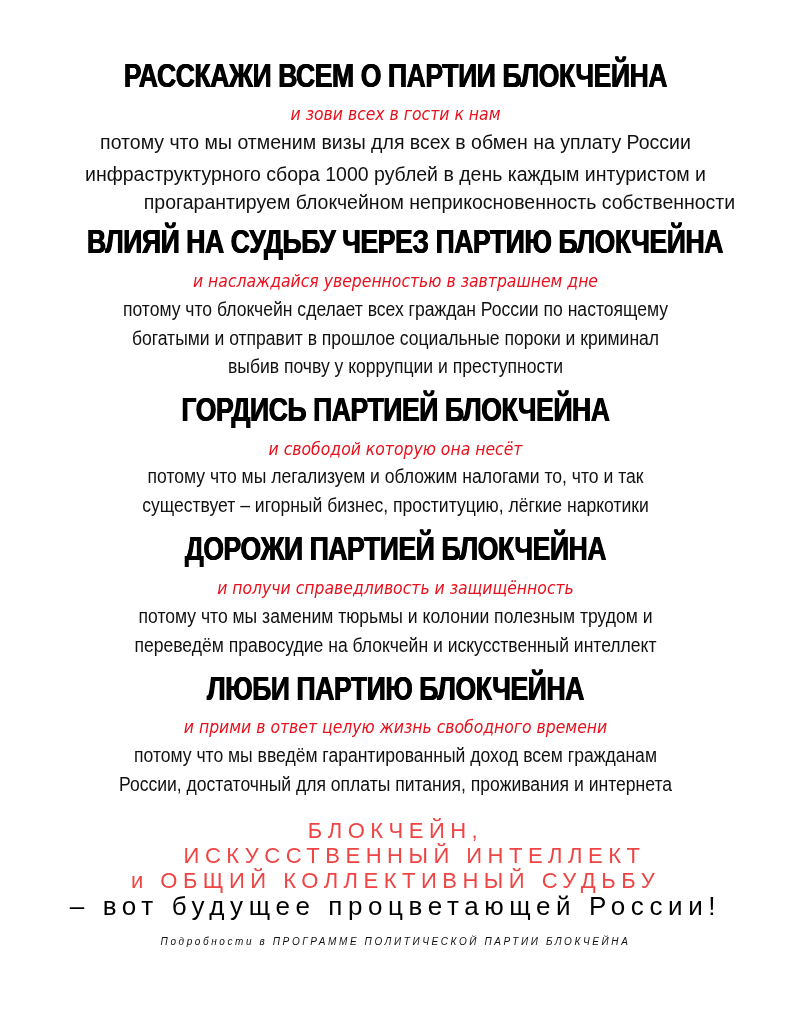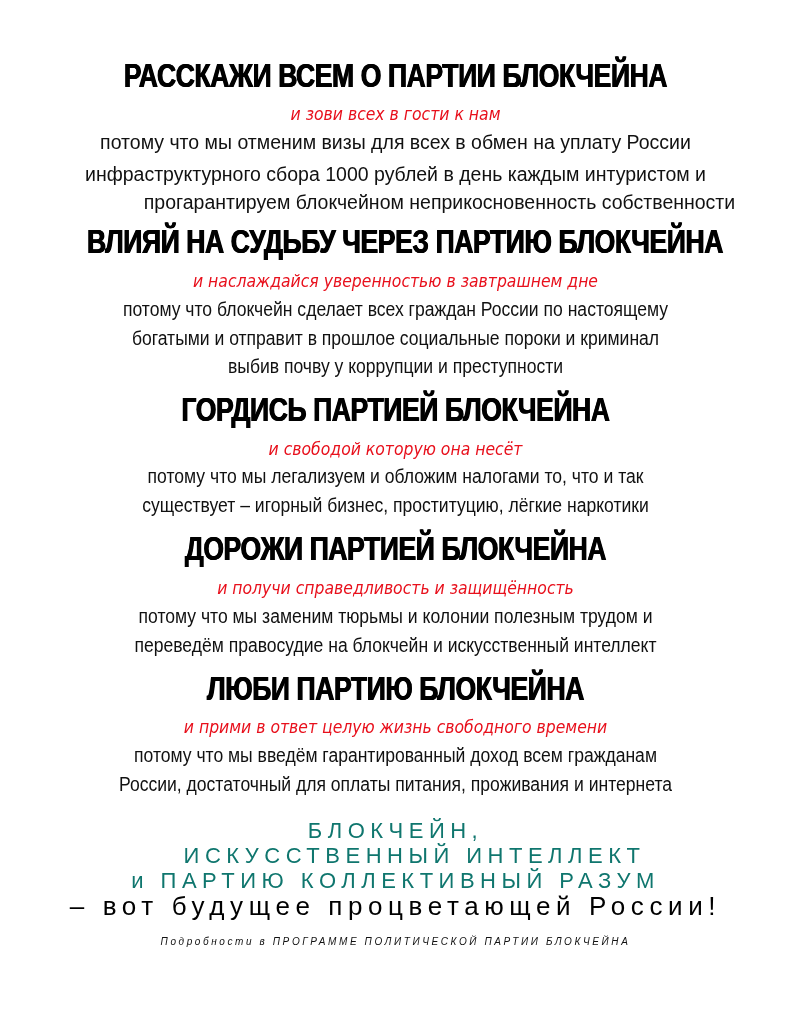--- a/index.html
+++ b/index.html
@@ -59,21 +59,21 @@
     }
     .body-line.narrow {
       transform: scaleX(0.9);
       transform-origin: center;
     }
     .slogan {
       font-family: "Liberation Sans", sans-serif;
       font-size: 22px;
       line-height: 25px;
       letter-spacing: 5.5px;
-      color: #0f766e;
+      color: #ef4444;
       white-space: nowrap;
     }
     .slogan-end {
       font-family: "Liberation Sans", sans-serif;
       font-size: 26px;
       line-height: 26px;
       letter-spacing: 5.6px;
       color: #000;
       white-space: nowrap;
     }
@@ -114,18 +114,18 @@
   <div class="block body-line narrow" style="top:602px;">потому что мы заменим тюрьмы и колонии полезным трудом и</div>
   <div class="block body-line narrow" style="top:631px;">переведём правосудие на блокчейн и искусственный интеллект</div>
 
   <div class="block headline" style="top:669px;">ЛЮБИ ПАРТИЮ БЛОКЧЕЙНА</div>
   <div class="block tagline" style="top:714px;">и прими в ответ целую жизнь свободного времени</div>
   <div class="block body-line narrow" style="top:741px;">потому что мы введём гарантированный доход всем гражданам</div>
   <div class="block body-line narrow" style="top:770px;">России, достаточный для оплаты питания, проживания и интернета</div>
 
   <div class="block slogan" style="top:818px;">БЛОКЧЕЙН,</div>
   <div class="block slogan" style="top:843px;margin-left:19px;">ИСКУССТВЕННЫЙ ИНТЕЛЛЕКТ</div>
-  <div class="block slogan" style="top:868px;">и ПАРТИЮ КОЛЛЕКТИВНЫЙ РАЗУМ</div>
+  <div class="block slogan" style="top:868px;">и ОБЩИЙ КОЛЛЕКТИВНЫЙ СУДЬБУ</div>
   <div class="block slogan-end" style="top:893px;">– вот будущее процветающей России!</div>
 
   <div class="block footnote" style="top:935px;">Подробности в ПРОГРАММЕ ПОЛИТИЧЕСКОЙ ПАРТИИ БЛОКЧЕЙНА</div>
 
 </div>
 
 </body></html>

